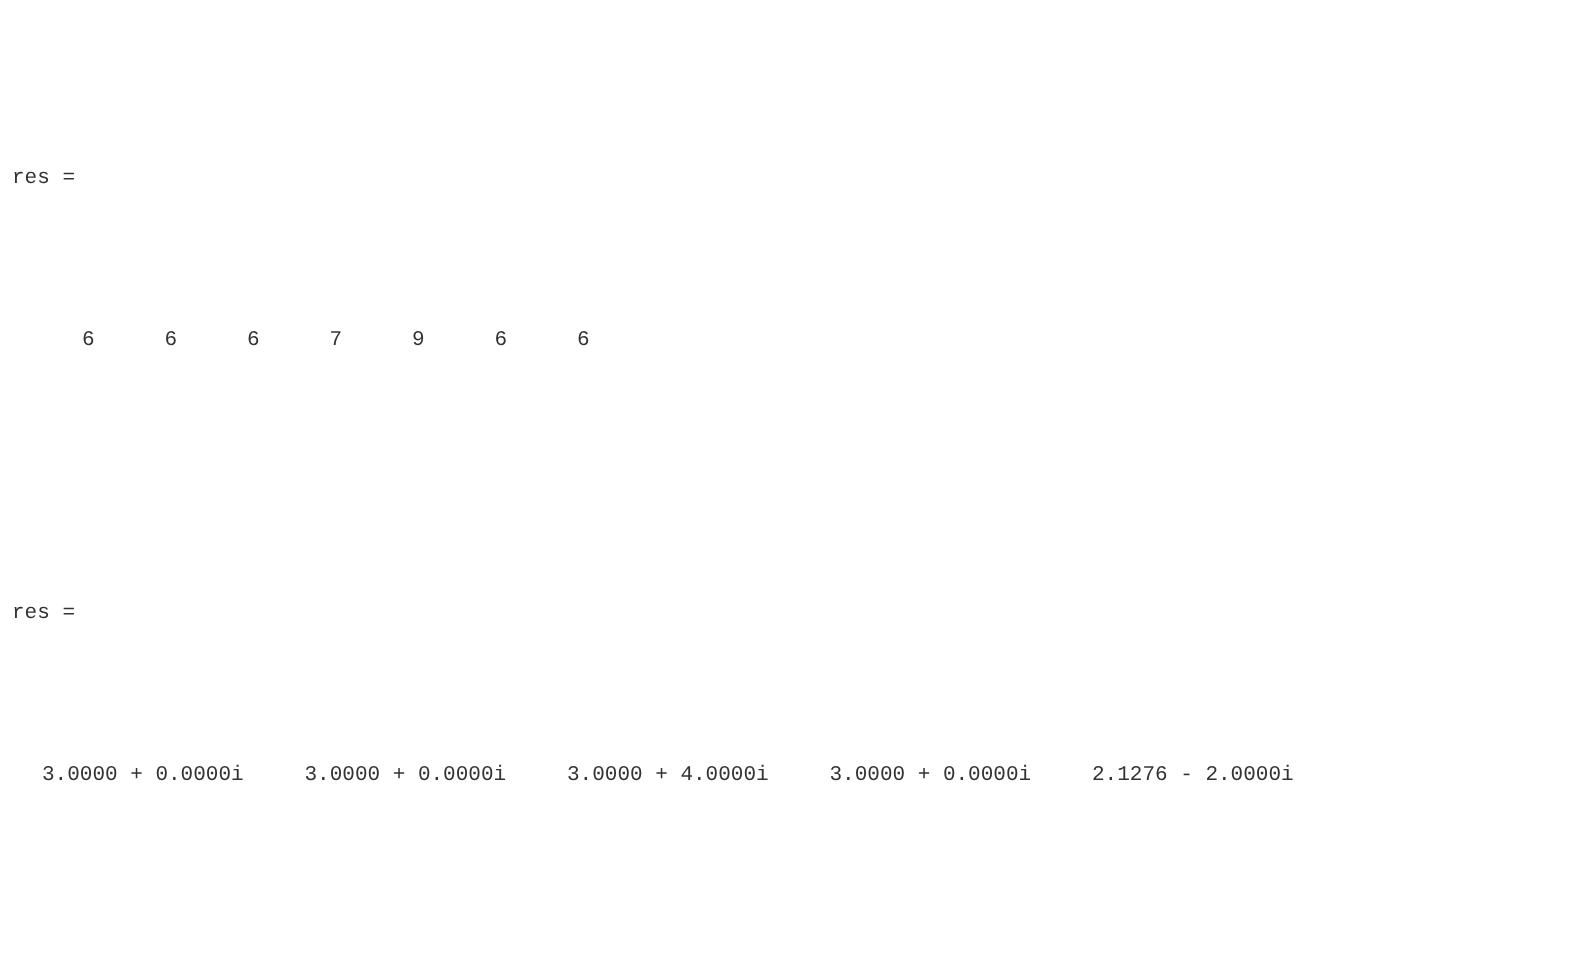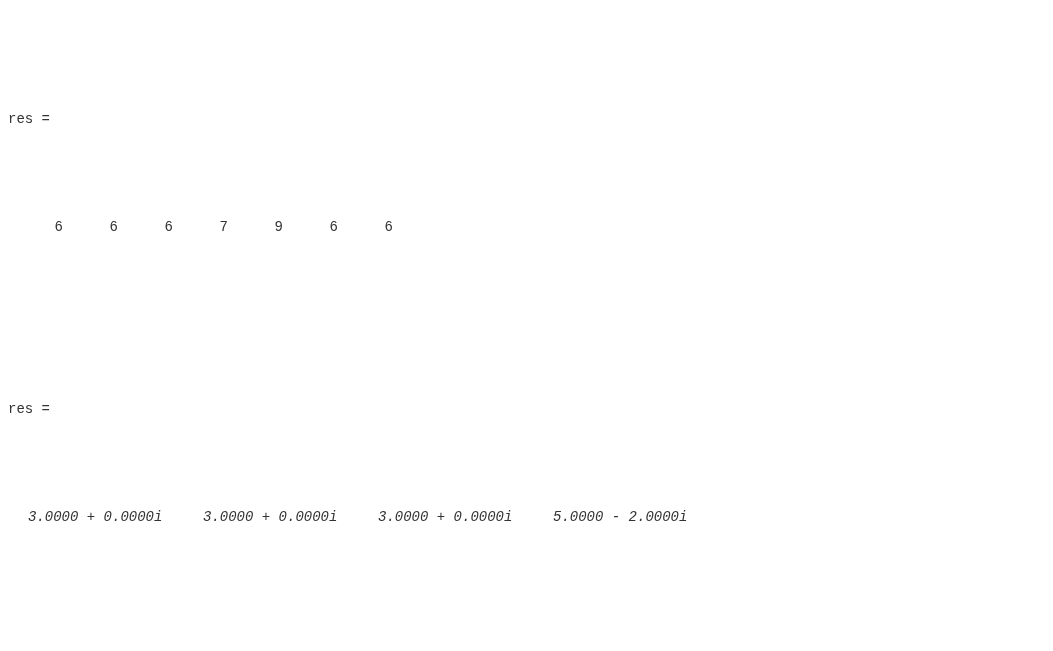--- a/index.html
+++ b/index.html
@@ -23,21 +23,20 @@
       width: 55px;
       text-align: right;
       padding-right: 0;
     }
     .int-indent {
       width: 0px;
     }
     .complex-cell {
       width: 175px;
       padding-left: 0;
-      font-style: italic;
     }
     .complex-indent {
       width: 20px;
     }
     .block-gap {
       height: 48px;
     }
     .small-gap {
       height: 24px;
     }
@@ -64,22 +63,23 @@
 
 <div class="block-gap"></div>
 
 <div>
   <div class="var-label">res =</div>
   <div class="small-gap"></div>
   <div class="row">
     <span class="complex-indent"></span>
     <span class="complex-cell">3.0000 + 0.0000i</span>
     <span class="complex-cell">3.0000 + 0.0000i</span>
+    <span class="complex-cell">3.0000 + 4.0000i</span>
     <span class="complex-cell">3.0000 + 0.0000i</span>
-    <span class="complex-cell">5.0000 - 2.0000i</span>
+    <span class="complex-cell">2.1276 - 2.0000i</span>
   </div>
 </div>
 
 <div class="block-gap"></div>
 
 
 
 
 
 

